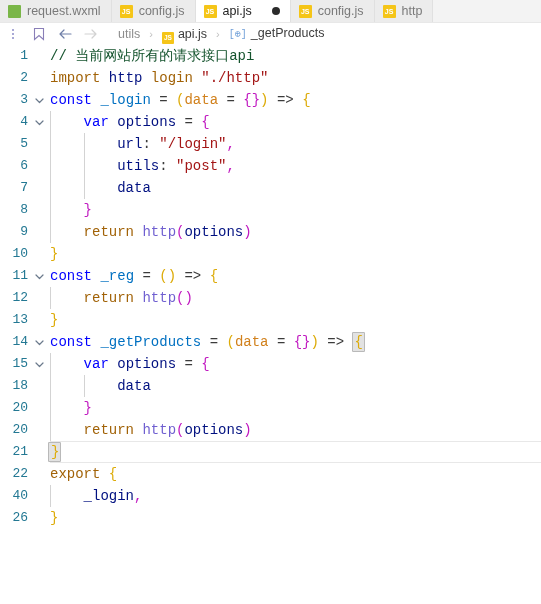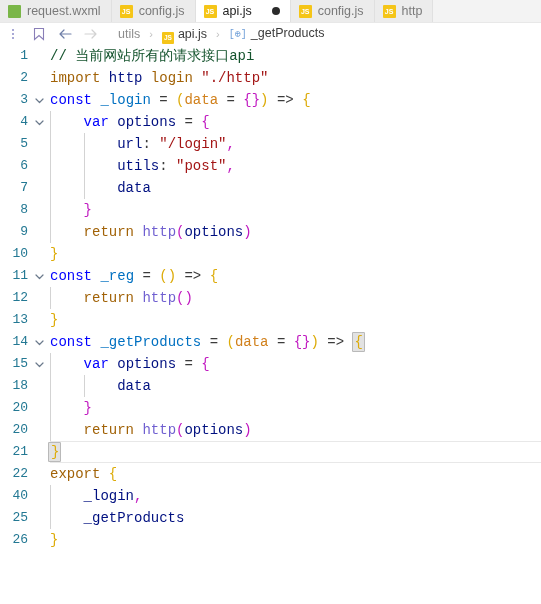--- a/index.html
+++ b/index.html
@@ -430,25 +430,20 @@
     <span class="code"><span class="t-kw2">export</span> <span class="t-brace-y">{</span></span>
   </div>
 
   <div class="row">
     <span class="lineno">40</span>
     <span class="fold"></span>
     <span class="code"><span class="ig" style="left:2px"></span>    <span class="t-ident">_login</span><span class="t-brace-p">,</span></span>
   </div>
 
 
-  <div class="row">
-    <span class="lineno">25</span>
-    <span class="fold"></span>
-    <span class="code"><span class="ig" style="left:2px"></span>    <span class="t-ident">_getProducts</span></span>
-  </div>
 
   <div class="row">
     <span class="lineno">26</span>
     <span class="fold"></span>
     <span class="code"><span class="t-brace-y">}</span></span>
   </div>
 
 </div>
 
 </body></html>

